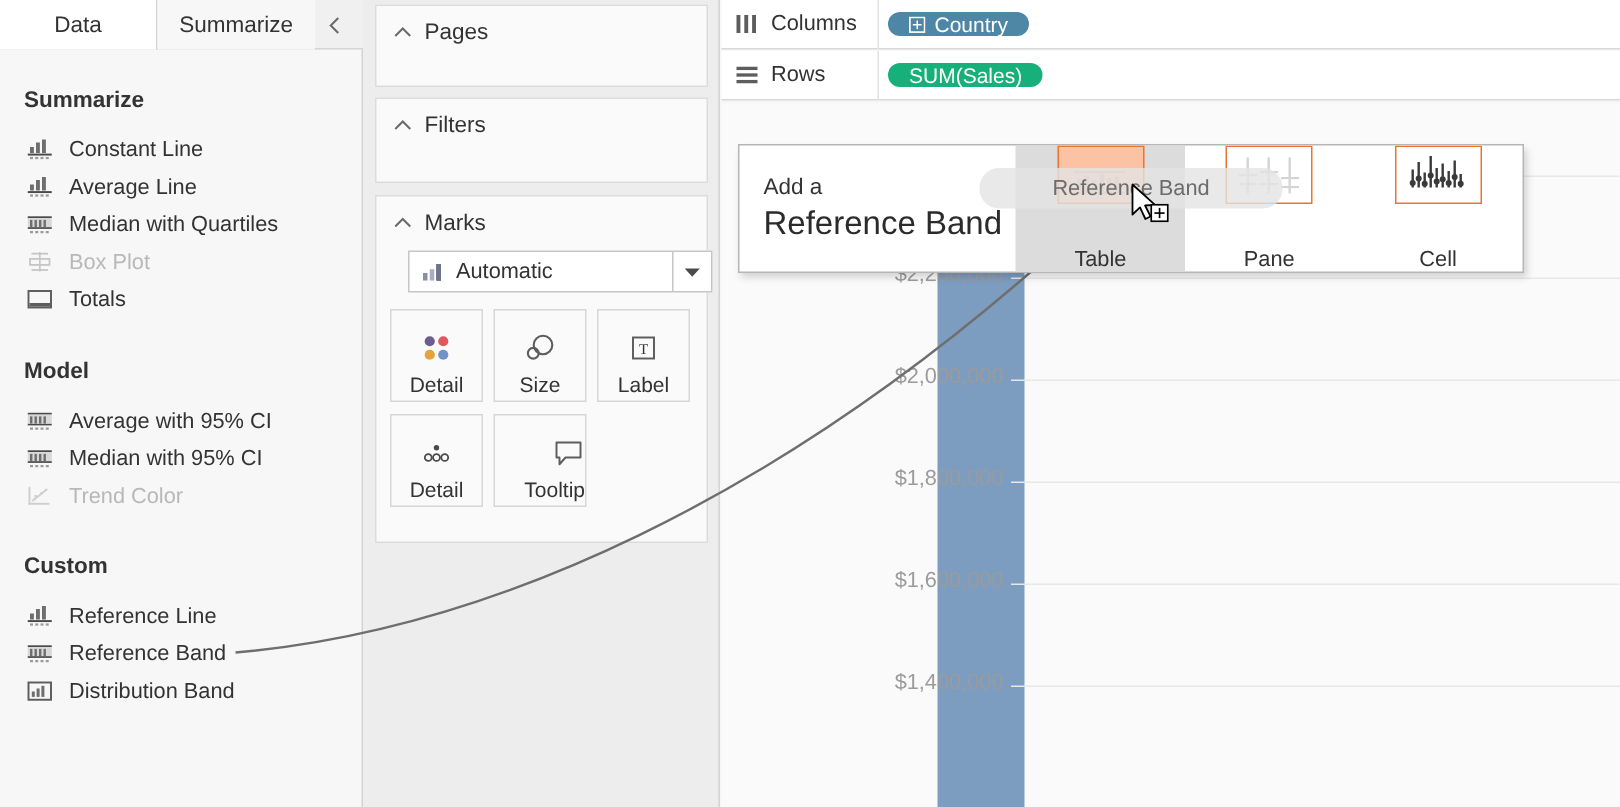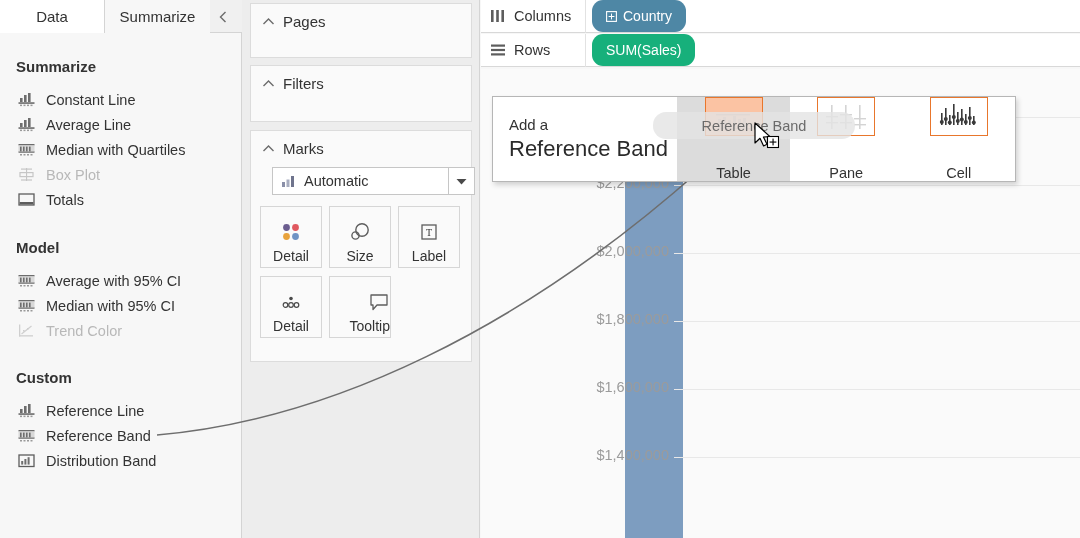--- a/index.html
+++ b/index.html
@@ -119,21 +119,21 @@
   #shelf-columns { top: 0; }
   #shelf-rows { top: 34px; border-bottom: 1px solid #d8d8d8; }
   .shelf-lbl {
     width: 105px; height: 33px; display: flex; align-items: center;
     font-size: 14.5px; color: #333333;
     border-right: 1px solid #e2e2e2;
     padding-left: 9px;
   }
   .shelf-lbl .sh-ic { margin-right: 8px; display: inline-flex; }
   .pill {
-    height: 32px; border-radius: 11px; display: inline-flex; align-items: center;
+    height: 16px; border-radius: 11px; display: inline-flex; align-items: center;
     padding: 0 14px; color: #ffffff; font-size: 14px; margin-left: 6px;
     cursor: pointer; white-space: nowrap;
   }
   .pill .pill-ic { margin-right: 6px; display: inline-flex; }
 
   
   #viz {
     position: absolute; left: 481px; top: 69px; width: 599px; height: 469px;
     background: #fafafa;
     border-left: none;

